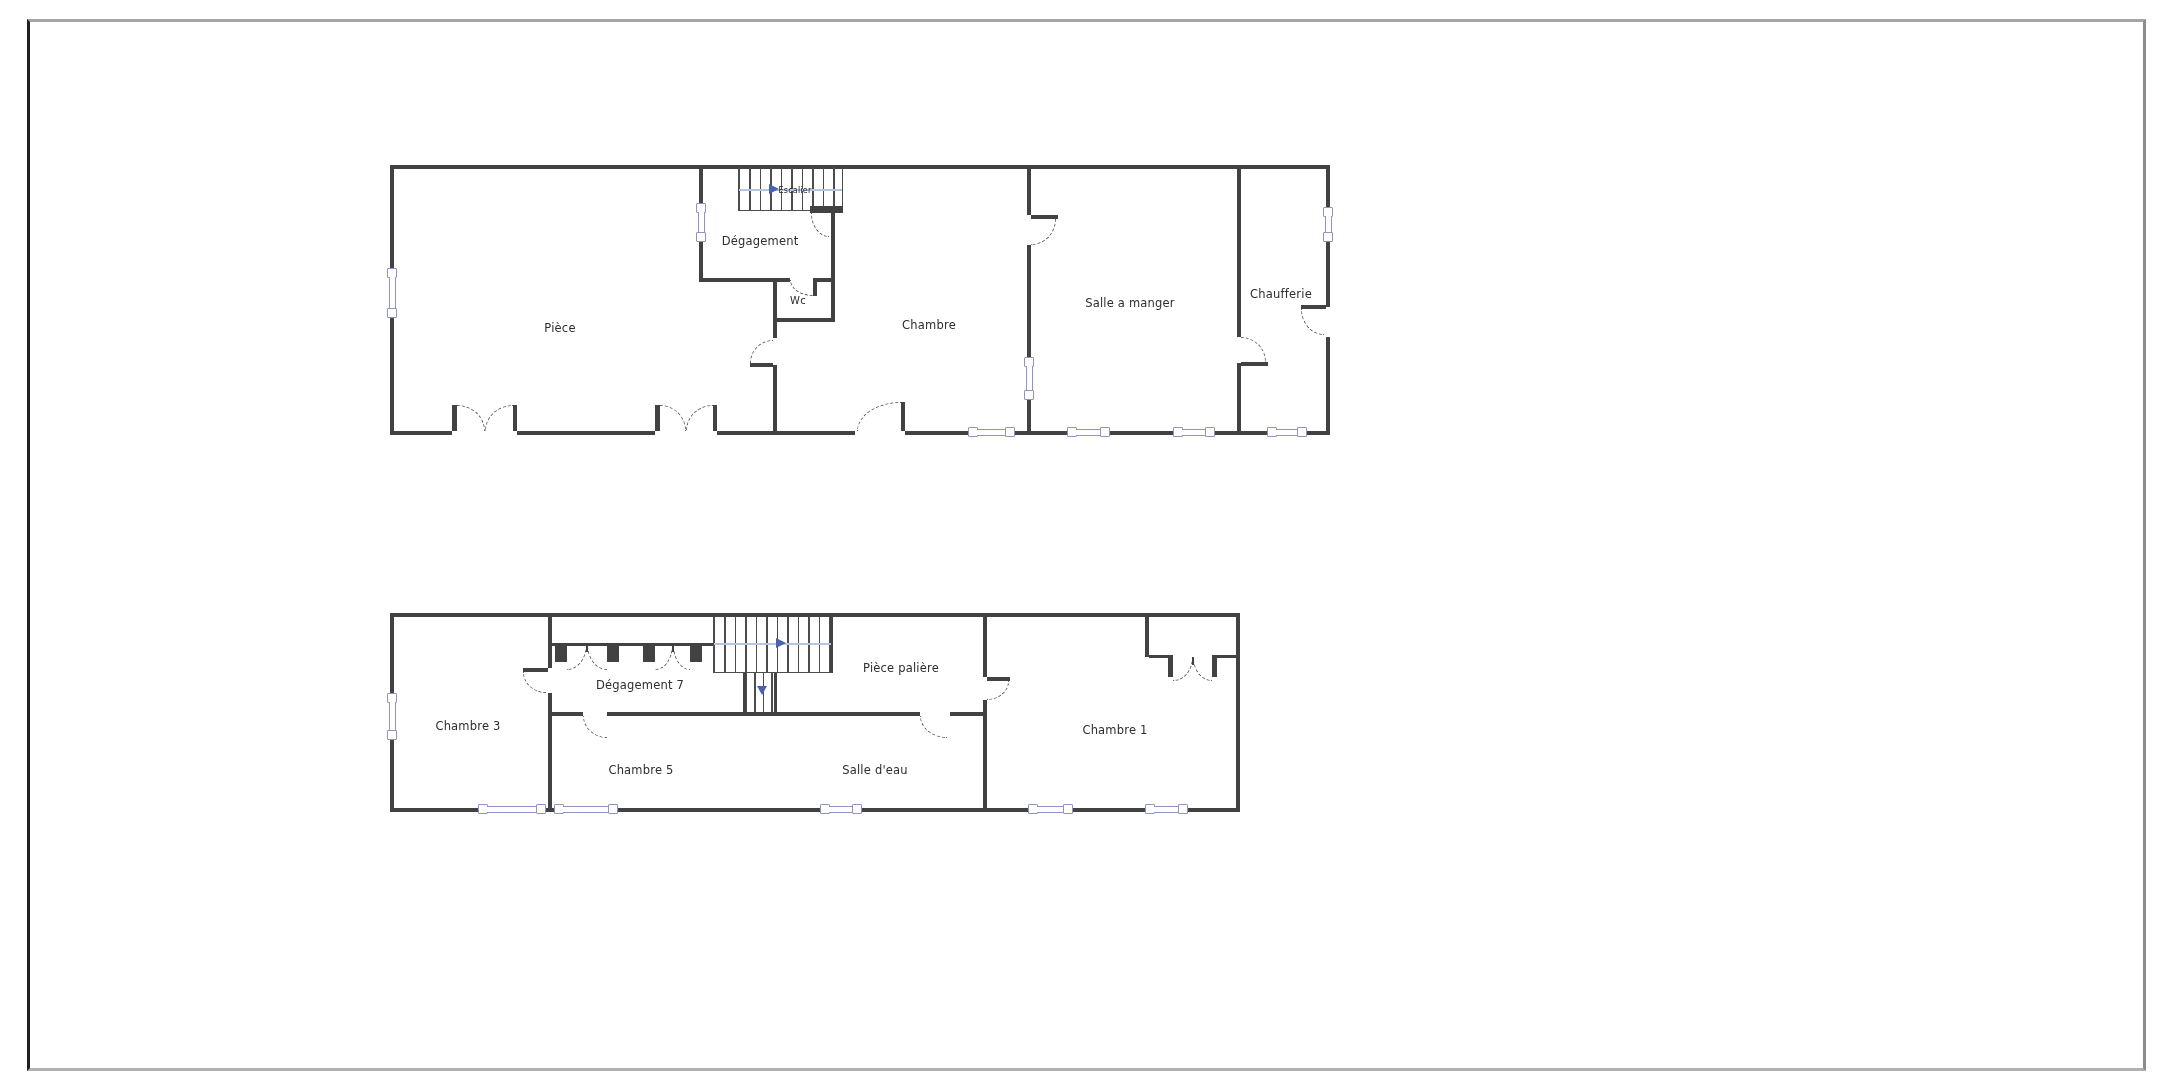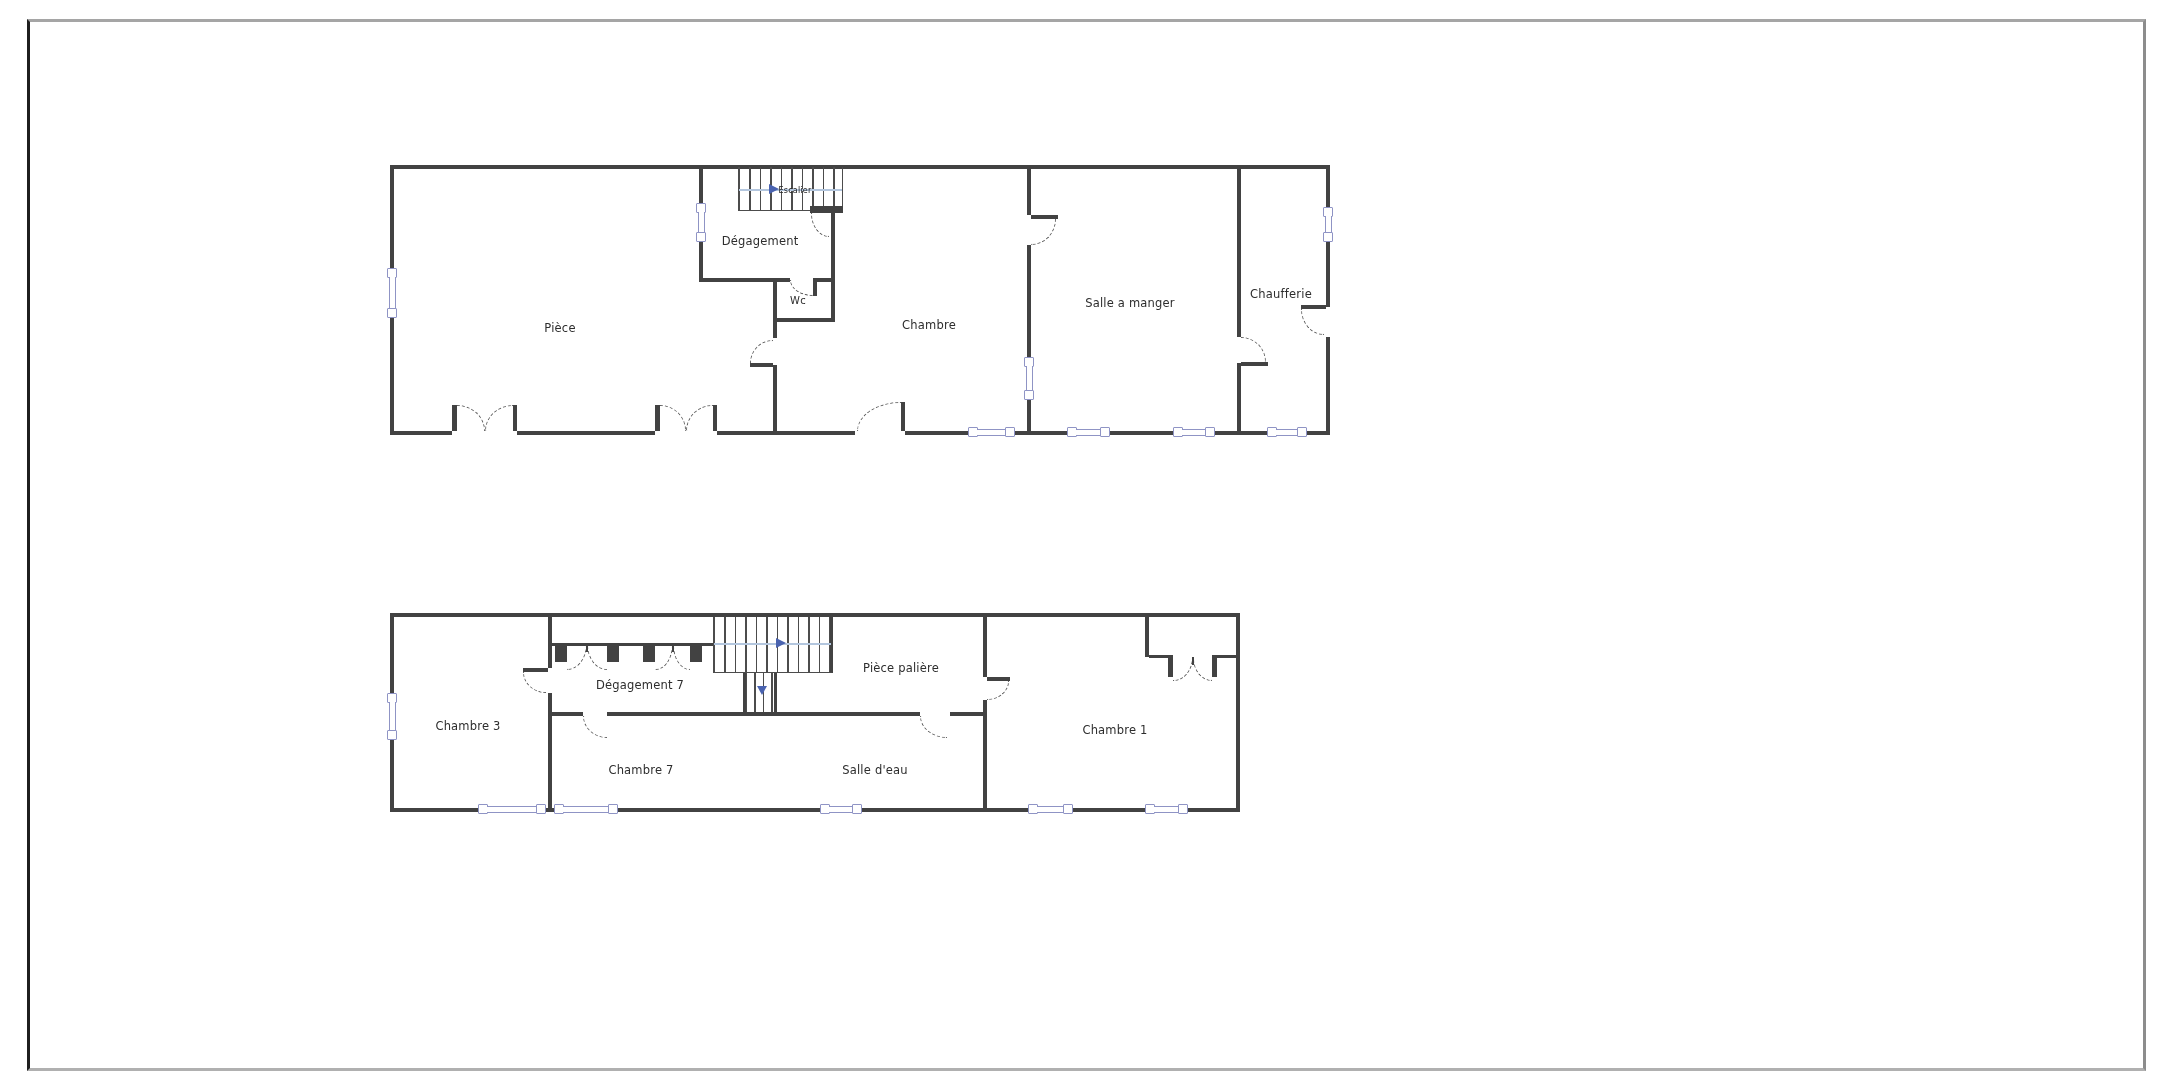--- a/index.html
+++ b/index.html
@@ -262,17 +262,17 @@
       <i class="sq b"></i>
     </div>
   <div class="win v" style="left:-4px;top:80px;height:47px;">
       <i class="sq a"></i>
       <i class="bar"></i>
       <i class="sq b"></i>
     </div>
 
   <span class="lbl" style="left:78px;top:113px;">Chambre 3</span>
   <span class="lbl" style="left:250px;top:72px;">Dégagement 7</span>
-  <span class="lbl" style="left:251px;top:157px;">Chambre 7</span>
+  <span class="lbl" style="left:251px;top:157px;">Chambre 5</span>
   <span class="lbl" style="left:511px;top:55px;">Pièce palière</span>
   <span class="lbl" style="left:485px;top:157px;">Salle d'eau</span>
   <span class="lbl" style="left:725px;top:117px;">Chambre 1</span>
 </div>
 
 </body></html>

